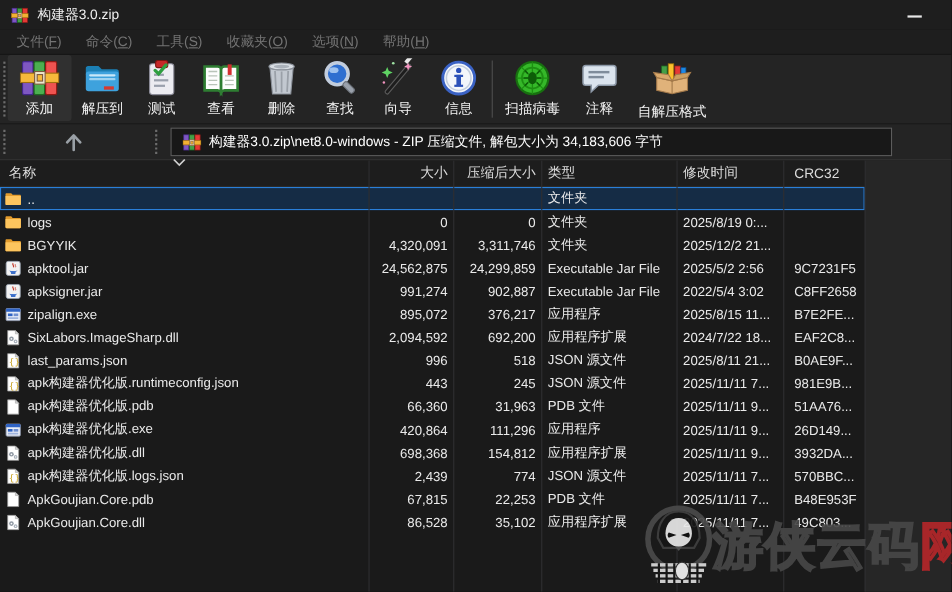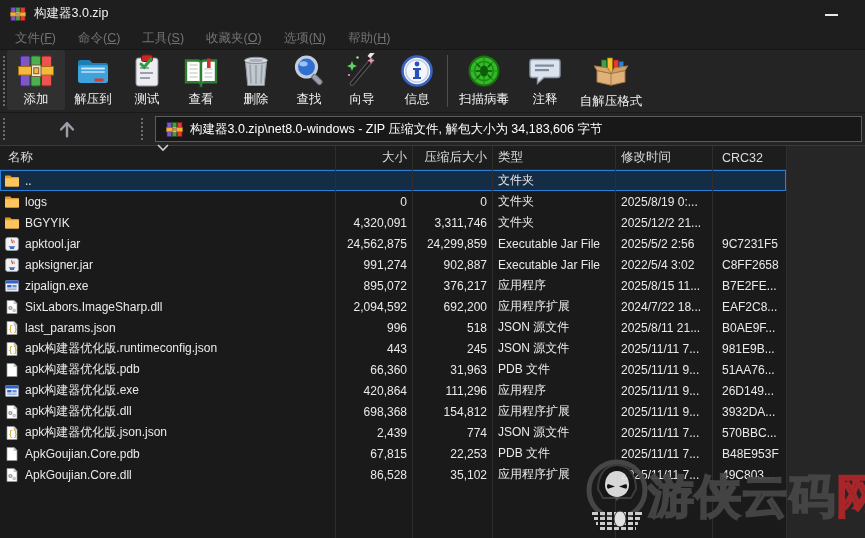--- a/index.html
+++ b/index.html
@@ -29,21 +29,21 @@
   .tb-btn { display:flex; flex-direction:column; align-items:center; padding-top:3px; height:60px; border-radius:3px; }
   .tb-btn .ic { width:36px; height:36px; }
   .tb-btn .lbl { margin-top:2px; font-size:12.5px; color:#f2f2f2; white-space:nowrap; }
   .tb-btn.hl { background:rgba(255,255,255,0.06); }
   .tb-sep { width:1px; height:52px; background:#4e4e4e; margin:5px 2px 0 2px; }
 
   
   .addrbar { position:absolute; left:0; top:113px; width:865px; height:33px; background:#242424; border-bottom:1px solid #3a3a3a; }
   .ad-grip { position:absolute; top:5px; height:22px; border-left:2px dotted #6c6c6c; }
   .up-btn { position:absolute; left:52px; top:116px; width:30px; height:26px; display:flex; align-items:center; justify-content:center; }
-  .addr-field { position:absolute; left:155px; top:3px; width:707px; height:26px; background:#181818;
+  .addr-field { position:absolute; left:155px; top:3px; width:656px; height:26px; background:#181818;
     border:1px solid #5c5c5c; display:flex; align-items:center; gap:7px; padding-left:10px;
     color:#fff; font-size:12.5px; white-space:nowrap; overflow:hidden; }
 
   
   .list { position:absolute; left:0; top:146px; width:865px; height:392px; background:#1a1a1a; }
   .outside { position:absolute; left:786px; top:0; width:79px; height:392px; background:#262626; }
   .vsep { position:absolute; top:0; bottom:0; width:1px; background:#2e2e31; }
   .lheader { position:absolute; left:0; top:0; width:786px; height:24px; background:#1d1d1d;
     color:#dcdcdc; font-size:12.5px; display:flex; align-items:center; border-bottom:1px solid #2a2a2a; }
   .sort-ind { position:absolute; left:156px; top:-2px; width:14px; height:8px; }
@@ -457,21 +457,21 @@
           <div class="c-mod">2025/11/11 9...</div>
           <div class="c-crc">3932DA...</div>
         </div>
         <div class="row">
           <div class="c-name">
             <span class="fic"><svg viewBox="0 0 16 16" width="100%" height="100%">
                 <path d="M3 1.5h7l3 3v10H3z" fill="#ffffff" stroke="#9a9a9a" stroke-width=".7"></path>
                 <path d="M10 1.5l3 3h-3z" fill="#d8d8d8" stroke="#9a9a9a" stroke-width=".5"></path>
                 <text x="4" y="12.2" font-size="8.5" font-family="DejaVu Sans Mono,monospace" fill="#c79f1b">{}</text>
               </svg></span>
-            <span>apk构建器优化版.json.json</span>
+            <span>apk构建器优化版.logs.json</span>
           </div>
           <div class="c-size">2,439</div>
           <div class="c-packed">774</div>
           <div class="c-type">JSON 源文件</div>
           <div class="c-mod">2025/11/11 7...</div>
           <div class="c-crc">570BBC...</div>
         </div>
         <div class="row">
           <div class="c-name">
             <span class="fic"><svg viewBox="0 0 16 16" width="100%" height="100%">

